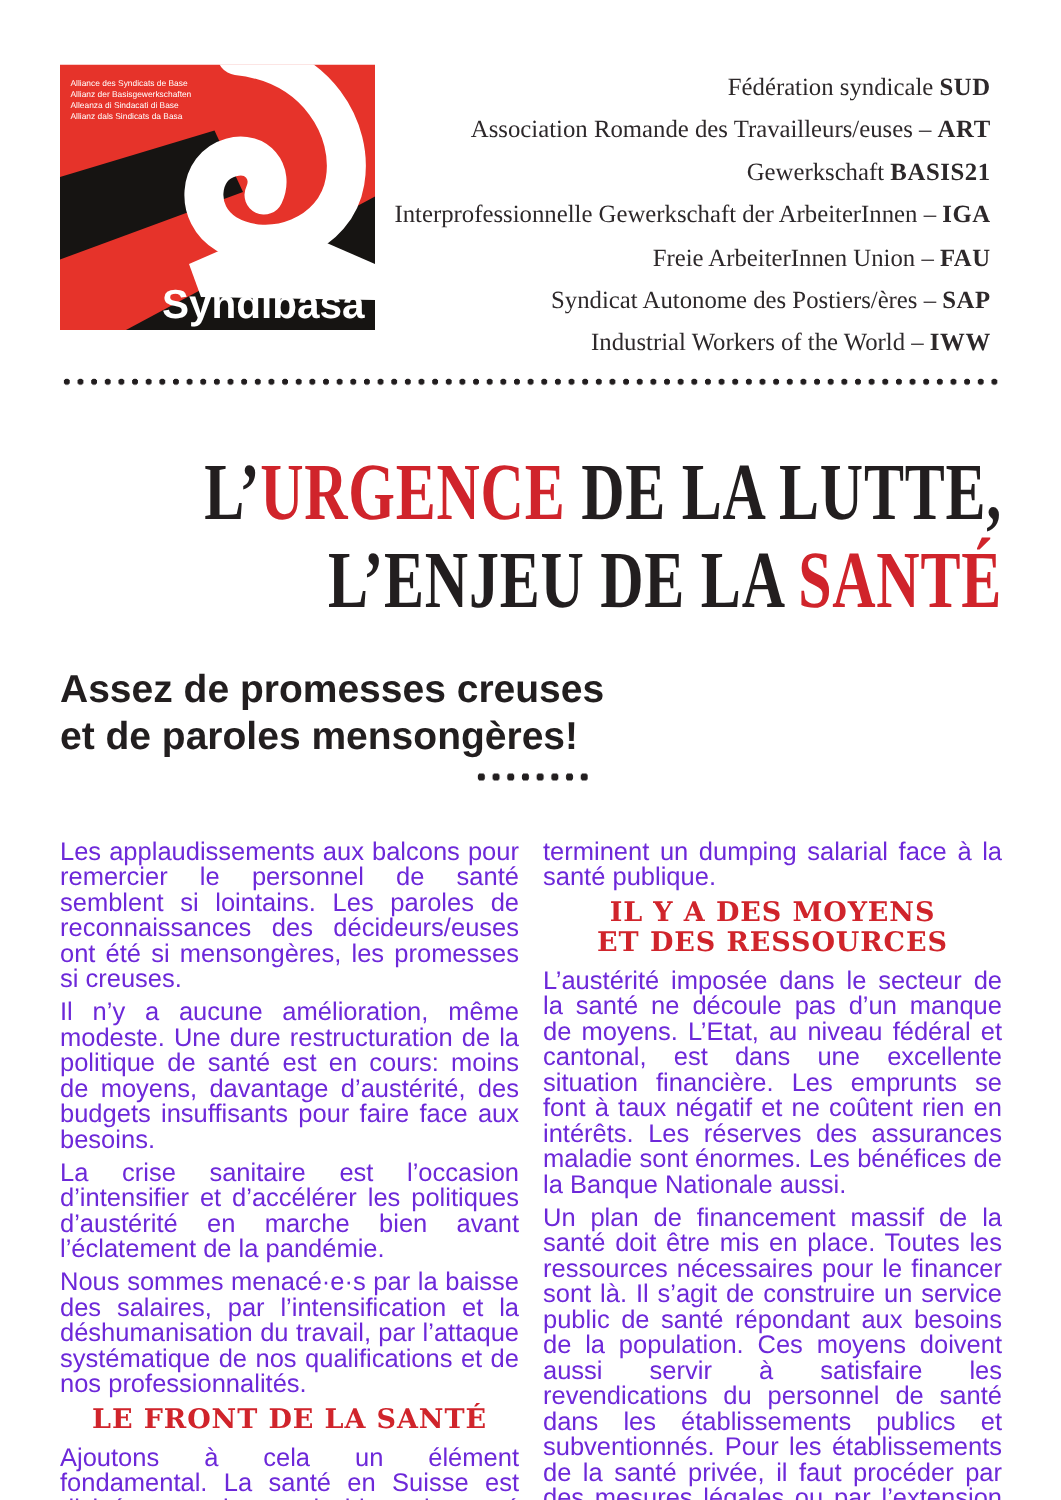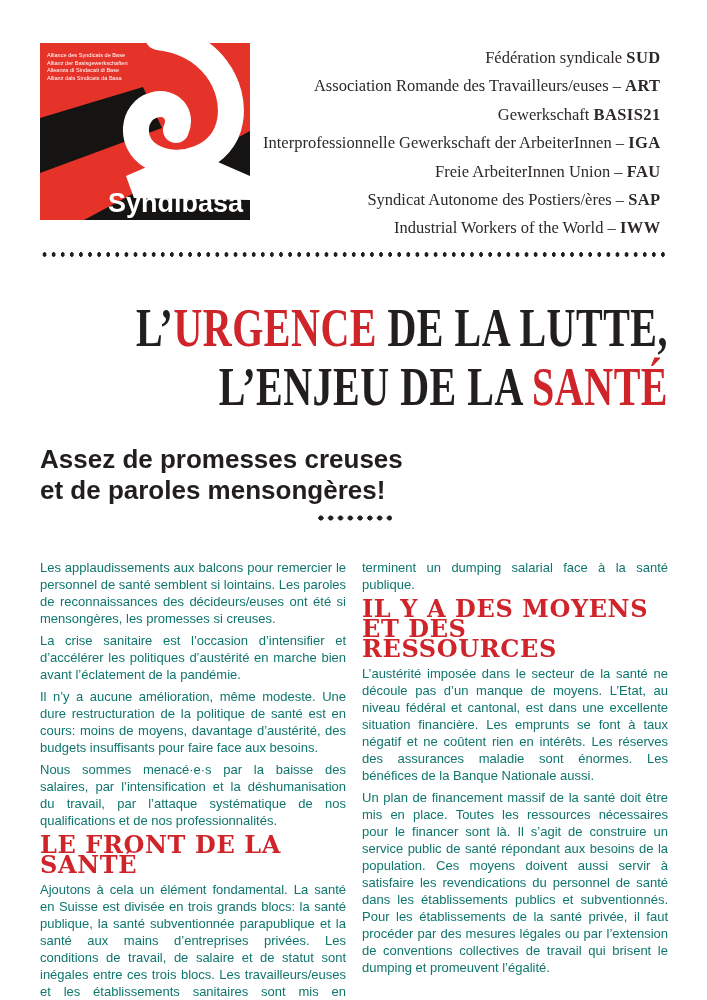--- a/index.html
+++ b/index.html
@@ -49,28 +49,28 @@
   
   .subtitle {
     margin-top:27px; font-weight:bold;
     font-size:26px; line-height:31px; color:#221e1f;
   }
 
   
   .body-cols { display:flex; gap:16px; margin-top:38px; }
   .col { flex:1; min-width:0; }
   .col p {
-    margin:0 0 5px; font-size:13px; line-height:17px;
-    text-align:justify; color:#0f766e;
+    margin:0 0 5px; font-size:17px; line-height:17px;
+    text-align:justify; color:#6d28d9;
   }
   .col p:last-child { margin-bottom:0; }
   .col-heading {
     font-family:"DejaVu Serif", serif; font-weight:bold;
-    color:#d0242b; font-size:24px; line-height:20px;
-    letter-spacing:0.6px; margin:6px 0 6px;
+    color:#d0242b; font-size:18px; line-height:20px;
+    letter-spacing:0.6px; margin:6px 0 6px;text-align:center;
   }
 </style>
 </head>
 <body>
 
 <div class="page">
 
   <div class="header">
 
     <svg class="logo-svg" viewBox="0 0 210 177" aria-hidden="true">
@@ -115,22 +115,22 @@
   <div class="subtitle">
     <div>Assez de promesses creuses</div>
     <div>et de paroles mensongères!</div>
   </div>
   <div class="mini-dots"></div>
 
   <div class="body-cols">
 
     <div class="col">
       <p>Les applaudissements aux balcons pour remercier le personnel de santé semblent si lointains. Les paroles de reconnaissances des décideurs/euses ont été si mensongères, les promesses si creuses.</p>
+      <p>Il n’y a aucune amélioration, même modeste. Une dure restructuration de la politique de santé est en cours: moins de moyens, davantage d’austérité, des budgets insuffisants pour faire face aux besoins.</p>
       <p>La crise sanitaire est l’occasion d’intensifier et d’accélérer les politiques d’austérité en marche bien avant l’éclatement de la pandémie.</p>
-      <p>Il n’y a aucune amélioration, même modeste. Une dure restructuration de la politique de santé est en cours: moins de moyens, davantage d’austérité, des budgets insuffisants pour faire face aux besoins.</p>
       <p>Nous sommes menacé·e·s par la baisse des salaires, par l’intensification et la déshumanisation du travail, par l’attaque systématique de nos qualifications et de nos professionnalités.</p>
       <div class="col-heading">LE FRONT DE LA SANTÉ</div>
       <p>Ajoutons à cela un élément fondamental. La santé en Suisse est divisée en trois grands blocs: la santé publique, la santé subventionnée parapublique et la santé aux mains d’entreprises privées. Les conditions de travail, de salaire et de statut sont inégales entre ces trois blocs. Les travailleurs/euses et les établissements sanitaires sont mis en concurrence. Les salaires et les conditions de travail dans les secteurs subventionné et totalement privé dé-</p>
     </div>
 
     <div class="col">
       <p>terminent un dumping salarial face à la santé publique.</p>
       <div class="col-heading">
         <div>IL Y A DES MOYENS</div>
         <div>ET DES RESSOURCES</div>

